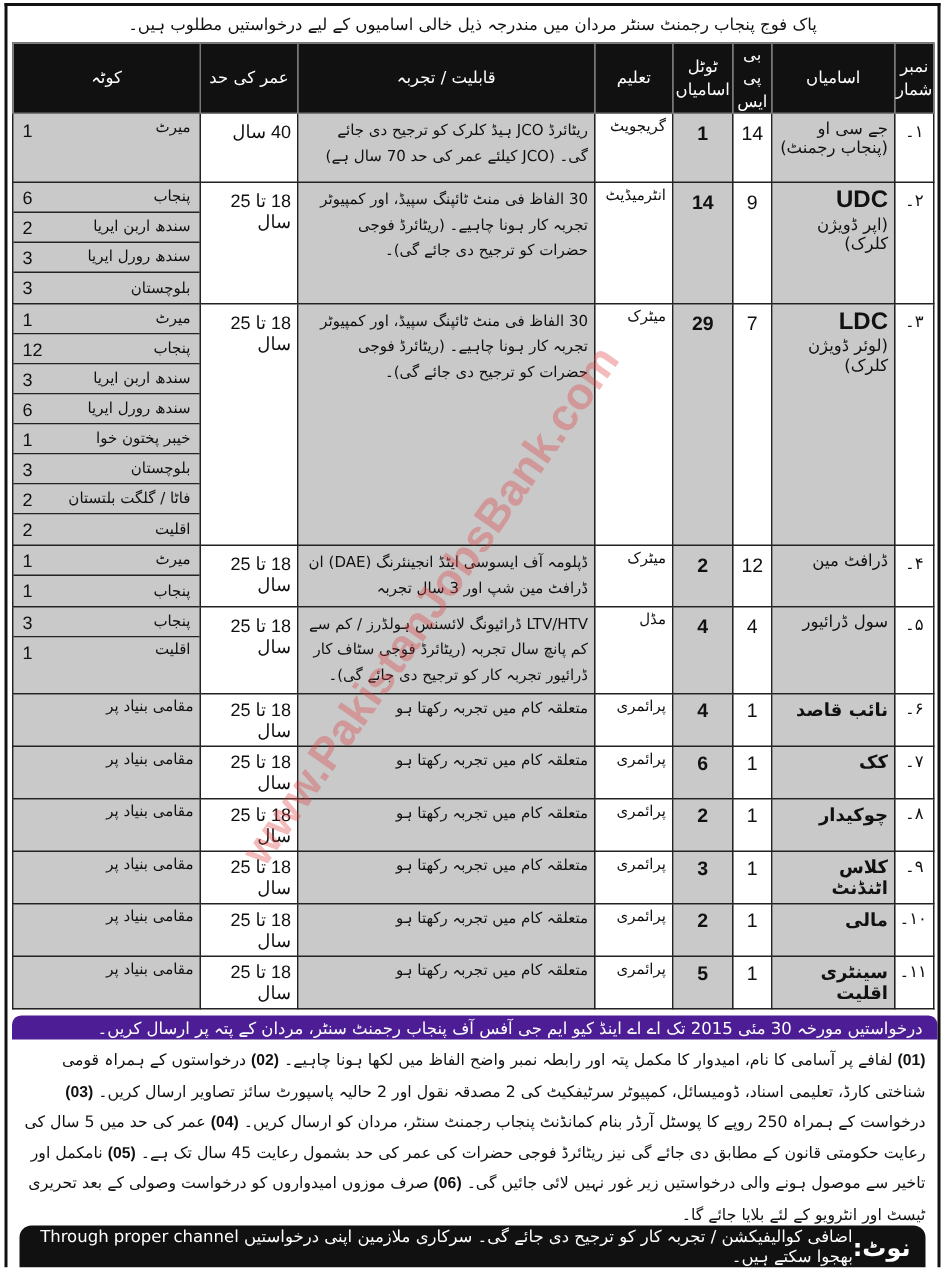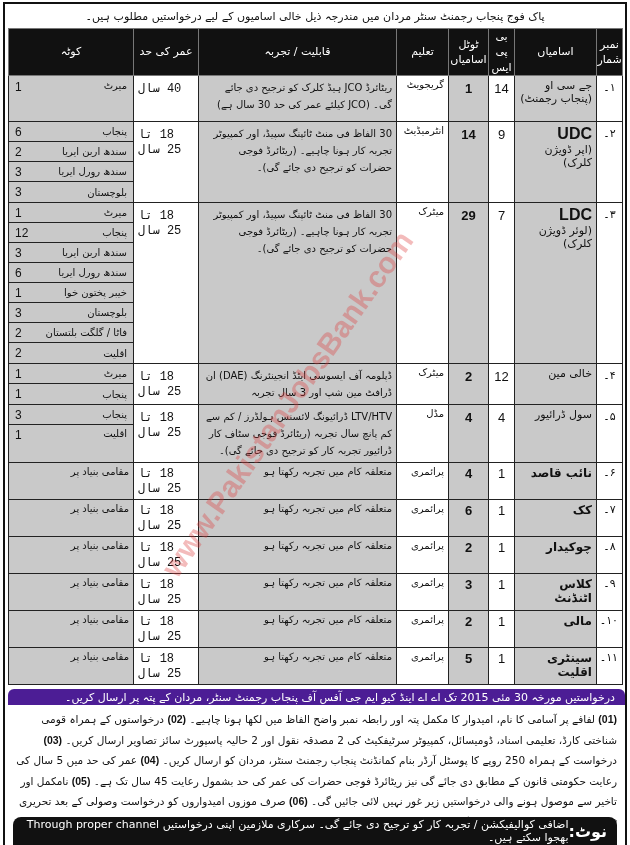--- a/index.html
+++ b/index.html
@@ -10,21 +10,21 @@
   .title-bar span { color: #fff; font-size: 34px; font-weight: bold; direction: rtl; letter-spacing: 2px; text-shadow: 1px 1px 0 #222; }
   .subtitle { height: 24px; display:flex; align-items:center; justify-content:center; direction: rtl; font-size: 11px; }
   table { border-collapse: collapse; width: 614px; margin-left: 3px; direction: rtl; table-layout: fixed; }
   th { background: #111; color: #fff; font-size: 11px; font-weight: normal; height: 42px; border: 1px solid #777; text-align: center; vertical-align: middle; line-height: 1.4; }
   td { border: 1px solid #222; font-size: 10px; vertical-align: top; padding: 3px 4px; }
   td.g { background: #c9c9c9; }
   td.w { background: #fff; }
   .num { font-family: "Liberation Sans", sans-serif; font-weight: bold; font-size: 13px; text-align: center; padding-top: 5px; }
   .post-en { font-family: "Liberation Sans", sans-serif; font-weight: bold; font-size: 16px; display:block;text-align:right; }
   .post-ur { font-size: 11px; display:block; }
-  .age { font-family: Liberation Mono, monospace; font-size: 12px; text-align: left; padding-top: 5px; }
+  .age { font-family: Liberation Sans, sans-serif; font-size: 12px; text-align: right; padding-top: 5px; }
   .quota { padding: 0; }
   .quota .qr { display:flex; justify-content: space-between; border-bottom: 1px solid #222; height: 20px; align-items:center; padding: 0 6px; background:#c9c9c9; }
   .quota .qr:last-child { border-bottom: none; }
   .quota .qr .qn { font-family: "Liberation Sans", sans-serif; font-size: 12px; direction: ltr; min-width: 20px; text-align:left; }
   .quota .qr .qd { font-size: 10px; }
   .qual { font-size: 10px; line-height: 1.7; }
   .sr { text-align: center; font-size: 11px; padding-top: 5px; }
   .simple td { height: 22px; padding-top: 3px; margin-left: 34px; }
   .deadline { margin: 4px 0 0 3px; height: 16px; background: #4c1d95; color: #fff; border-radius: 6px 6px 0 0; direction: rtl; font-size: 11px; display:flex; align-items:center; padding: 0 10px; }
   .notes { direction: rtl; font-size: 10.5px; line-height: 1.95; padding: 4px 8px; }
@@ -66,21 +66,21 @@
 
       <tr style="height:46px">
         <td class="w sr">۱۔</td>
         <td class="g">
           <span class="post-ur">جے سی او</span>
           <span class="post-ur">(پنجاب رجمنٹ)</span>
         </td>
         <td class="w num" style="font-weight:normal">14</td>
         <td class="g num">1</td>
         <td class="w">گریجویٹ</td>
-        <td class="g qual">ریٹائرڈ JCO ہیڈ کلرک کو ترجیح دی جائے گی۔ (JCO کیلئے عمر کی حد 30 سال ہے)</td>
+        <td class="g qual">ریٹائرڈ JCO ہیڈ کلرک کو ترجیح دی جائے گی۔ (JCO کیلئے عمر کی حد 70 سال ہے)</td>
         <td class="w age">40 سال</td>
         <td class="g quota">
           <div class="qr" style="height:44px;align-items:flex-start;padding-top:4px">
             <span class="qd">میرٹ</span>
             <span class="qn">1</span>
           </div>
         </td>
       </tr>
 
       <tr>
@@ -157,21 +157,21 @@
           <div class="qr">
               <span class="qd">اقلیت</span>
               <span class="qn">2</span>
             </div>
         </td>
       </tr>
 
       <tr>
         <td class="w sr">۴۔</td>
         <td class="g">
-          <span class="post-ur">خالی مین</span>
+          <span class="post-ur">ڈرافٹ مین</span>
         </td>
         <td class="w num" style="font-weight:normal">12</td>
         <td class="g num">2</td>
         <td class="w">میٹرک</td>
         <td class="g qual">ڈپلومہ آف ایسوسی ایٹڈ انجینئرنگ (DAE) ان ڈرافٹ مین شپ اور 3 سال تجربہ</td>
         <td class="w age">18 تا 25 سال</td>
         <td class="g quota">
           <div class="qr">
               <span class="qd">میرٹ</span>
               <span class="qn">1</span>

